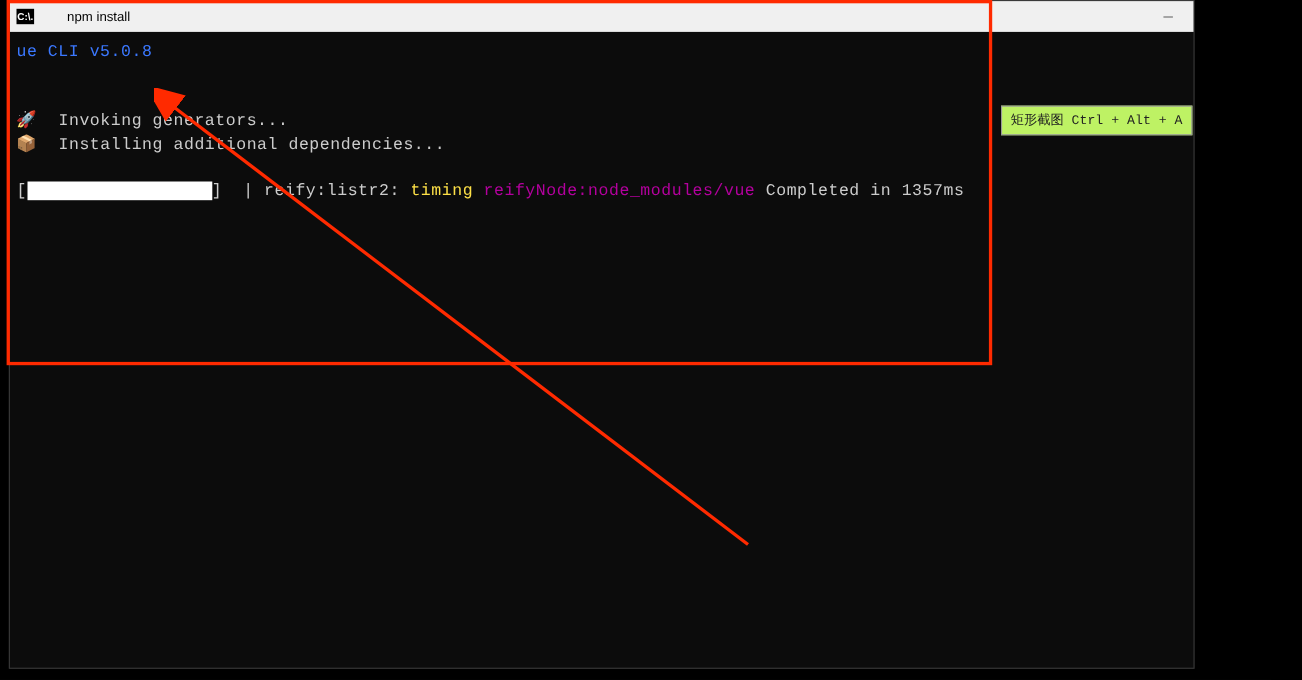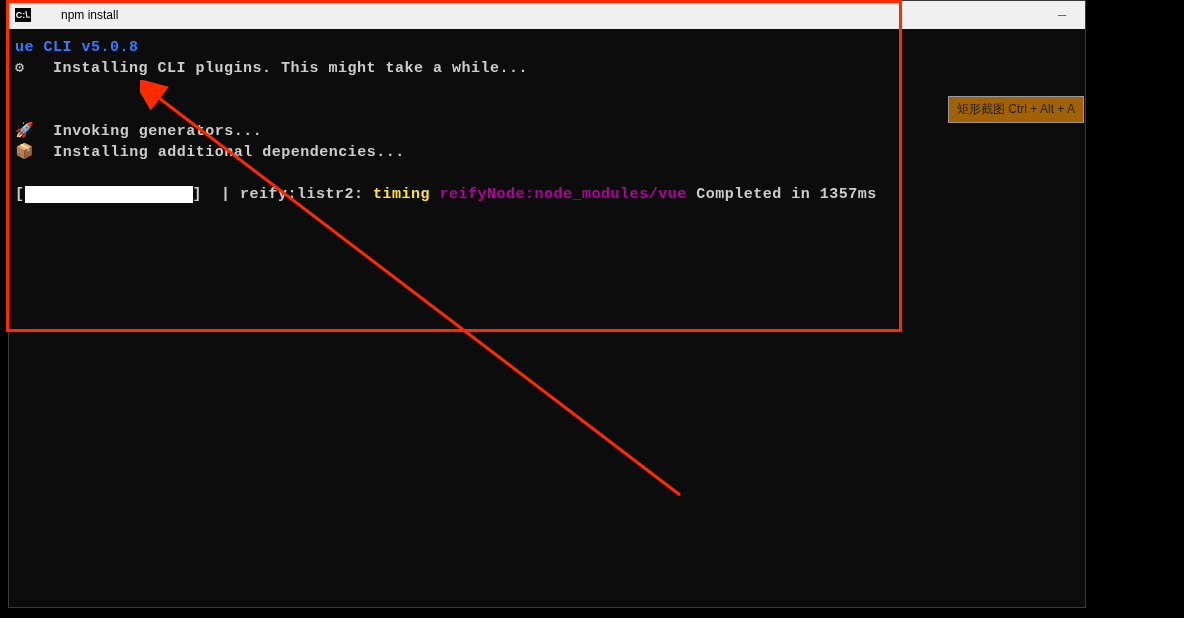--- a/index.html
+++ b/index.html
@@ -69,21 +69,20 @@
     }
     .terminal {
       padding: 8px 6px;
       color: #ccc;
       line-height: 1.4;
       letter-spacing: 0.5px;
     }
     .line {
       white-space: pre;
       min-height: 21px;
-      font-weight: bold;
     }
     .blue { color: #3b78ff; }
     .yellow { color: #c19c00; }
     .green { color: #fde047; margin-top: 32px; }
     .magenta { color: #b4009e; margin-top: 36px; }
     .white { color: #cccccc; }
     .progress-bar {
       display: inline-block;
       background: #fff;
       width: 168px;
@@ -102,43 +101,42 @@
     .arrow-svg {
       position: absolute;
       top: 80px;
       left: 140px;
       pointer-events: none;
     }
     .tooltip {
       position: absolute;
       top: 96px;
       right: 100px;
-      background: #a16207;
+      background: #bef264;
       border: 1px solid #999;
       padding: 4px 8px;
-      font-family: Liberation Sans, sans-serif;
+      font-family: Liberation Mono, monospace;
       font-size: 12px;
       color: #222;
     }
   </style>
 </head>
 <body>
 
 <div class="window">
   <div class="titlebar">
     <div class="titlebar-icon">C:\.</div>
     <div class="titlebar-title">npm install</div>
     <div class="titlebar-controls">
       <div class="titlebar-btn">─</div>
     </div>
   </div>
 
   <div class="terminal">
     <div class="line"><span class="blue">ue CLI </span><span class="blue">v5.0.8</span></div>
-    <div class="line"><span class="white">⚙</span><span class="white">   Installing CLI plugins. This might take a while...</span></div>
     <div class="line"> </div>
     <div class="line"> </div>
     <div class="line"><span class="white">🚀</span><span class="white">  Invoking generators...</span></div>
     <div class="line"><span class="white">📦</span><span class="white">  Installing additional dependencies...</span></div>
     <div class="line"> </div>
     <div class="line">[<span class="progress-bar"></span><span class="white">]</span>  <span class="white">| reify:listr2: </span><span class="green">timing</span><span class="magenta"> reifyNode:node_modules/vue</span><span class="white"> Completed in 1357ms</span></div>
   </div>
 </div>
 
 <div class="annotation-box"></div>

